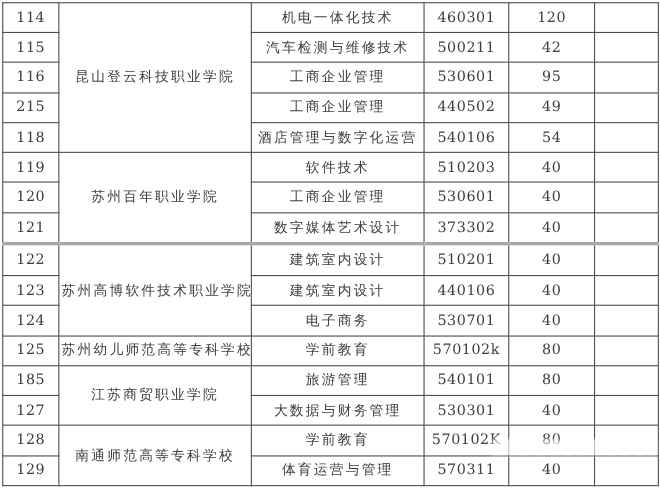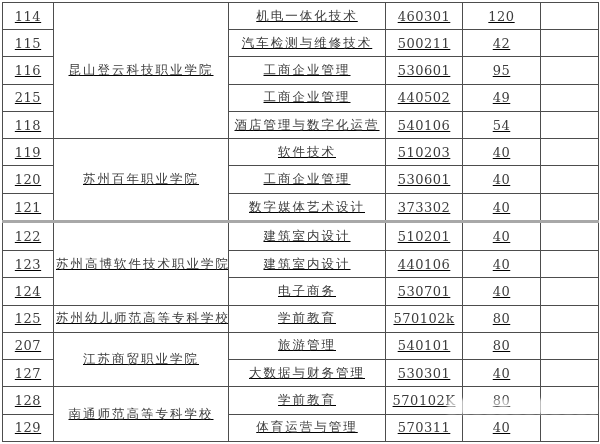--- a/index.html
+++ b/index.html
@@ -20,21 +20,20 @@
     position: relative;
     width: 600px; height: 444px;
     background: var(--bg);
   }
   table.plan {
     position: absolute;
     left: 2px; top: 2px;
     width: 596px; height: 440px;
     border-collapse: collapse;
     table-layout: fixed;
-    text-decoration: underline;
   }
   td {
     border: 1px solid var(--border);
     text-align: center;
     vertical-align: middle;
     color: var(--text);
     padding: 0 2px;
     overflow: hidden;
     white-space: nowrap;
   }
@@ -157,21 +156,21 @@
         </tr>
         <tr>
           <td class="num-cell">125</td>
           <td class="school-cell" rowspan="1">苏州幼儿师范高等专科学校</td>
           <td class="program-cell">学前教育</td>
           <td class="code-cell">570102k</td>
           <td class="count-cell">80</td>
           <td class="empty-cell"></td>
         </tr>
         <tr>
-          <td class="num-cell">207</td>
+          <td class="num-cell">185</td>
           <td class="school-cell" rowspan="2">江苏商贸职业学院</td>
           <td class="program-cell">旅游管理</td>
           <td class="code-cell">540101</td>
           <td class="count-cell">80</td>
           <td class="empty-cell"></td>
         </tr>
         <tr>
           <td class="num-cell">127</td>
           <td class="program-cell">大数据与财务管理</td>
           <td class="code-cell">530301</td>

